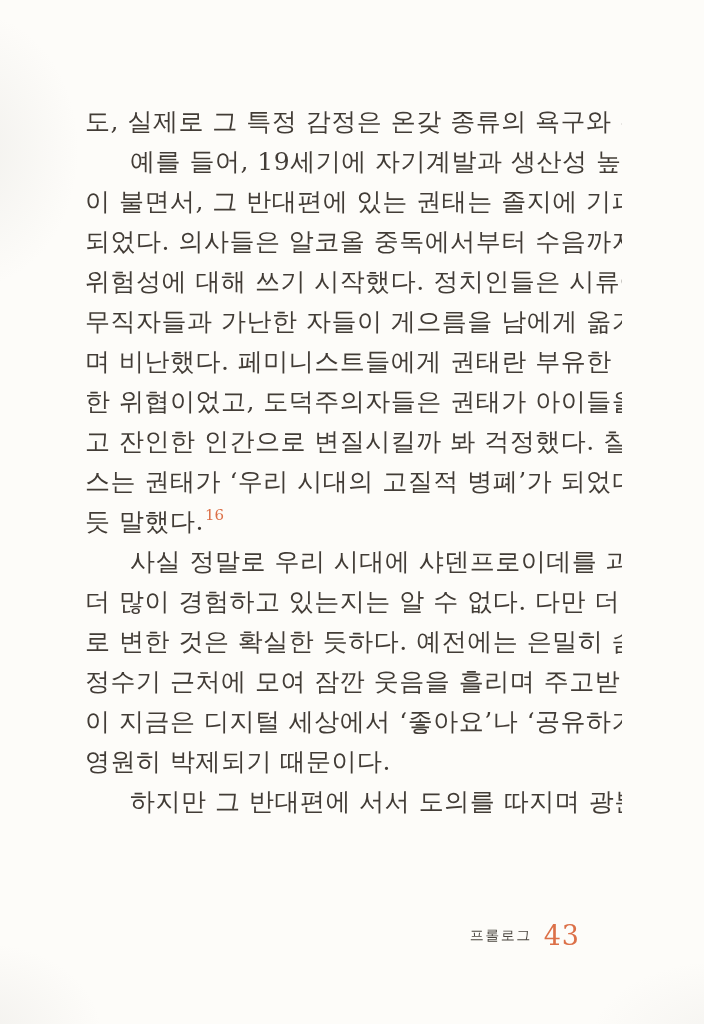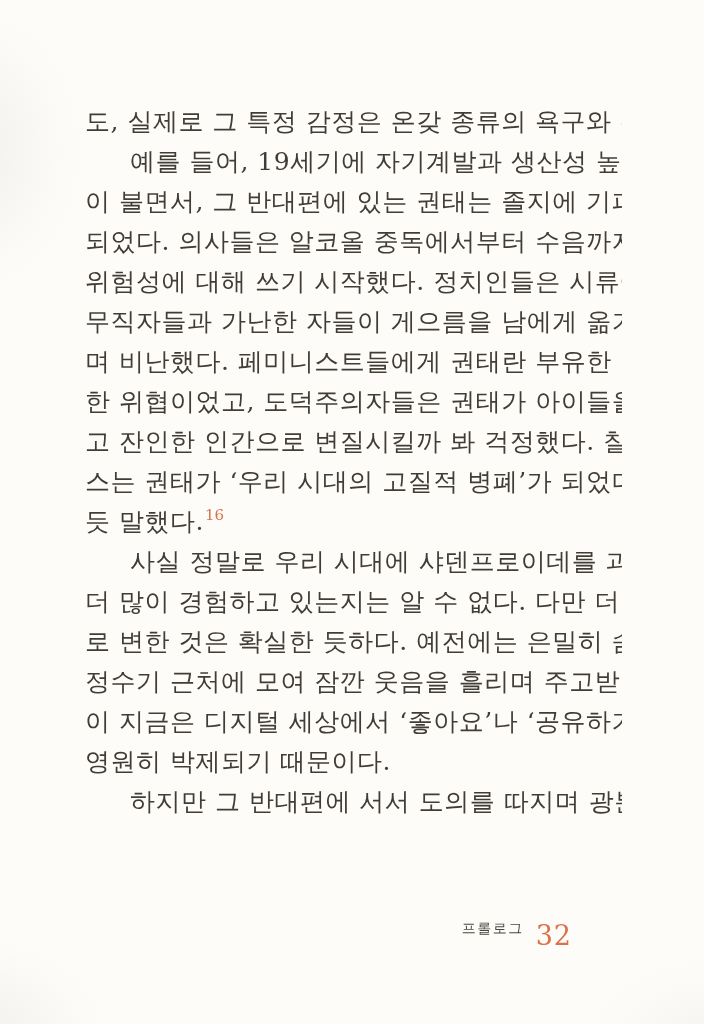--- a/index.html
+++ b/index.html
@@ -76,23 +76,23 @@
     font-size: 15px;
     line-height: 0;
     color: var(--accent);
     vertical-align: 10px;
     letter-spacing: 0;
     margin-left: 1px;
   }
   .footer {
     position: absolute;
     top: 920px;
-    right: 132px;
+    right: 124px;
     display: flex;
-    align-items: flex-start;
+    align-items: center;
     gap: 12px;
   }
   .footer-section {
     font-size: 14px;
     letter-spacing: 1.5px;
     color: var(--footer-ink);
   }
   .footer-page-num {
     font-size: 27px;
     color: var(--accent);
@@ -131,15 +131,15 @@
         <div class="line">이 지금은 디지털 세상에서 ‘좋아요’나 ‘공유하기’를 통해</div>
         <div class="line last">영원히 박제되기 때문이다.</div>
       </div>
       <div class="paragraph">
         <div class="line last indent">하지만 그 반대편에 서서 도의를 따지며 광분하는 분</div>
       </div>
     </main>
 
   <div class="footer">
     <span class="footer-section">프롤로그</span>
-    <span class="footer-page-num">32</span>
+    <span class="footer-page-num">43</span>
   </div>
 </div>
 
 </body></html>

